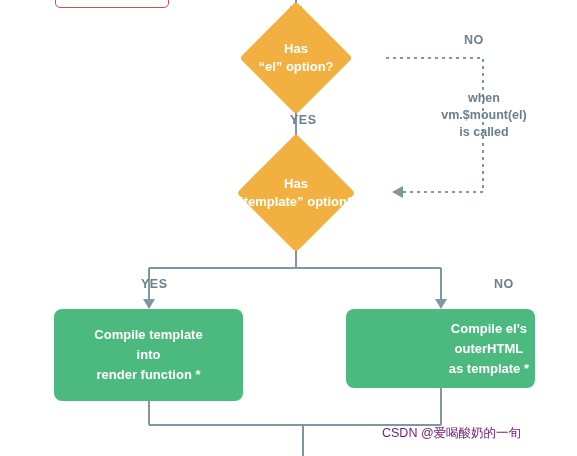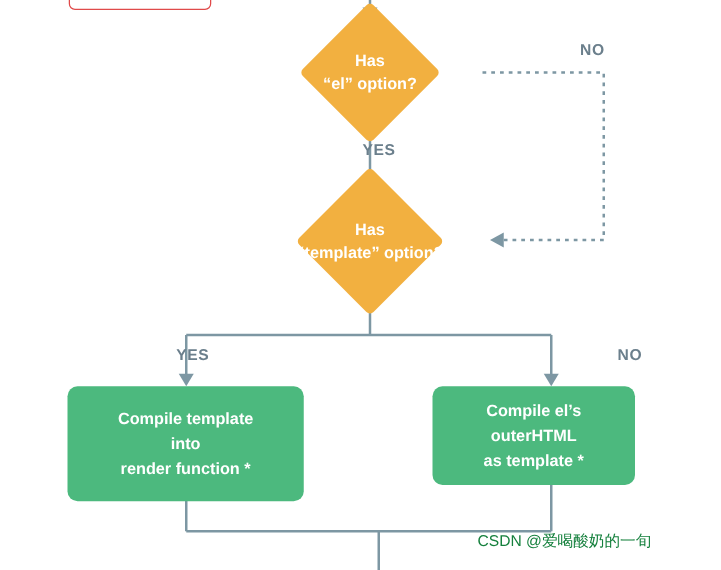--- a/index.html
+++ b/index.html
@@ -84,21 +84,21 @@
     position: absolute;
     color: #6b7f8c;
     font-weight: bold;
     font-size: 12.5px;
     line-height: 17px;
     text-align: center;
     white-space: pre-line;
   }
   .watermark {
     position: absolute;
-    color: #15803d;
+    color: #701a75;
     font-size: 12.5px;
     white-space: nowrap;
   }
   .top-box {
     position: absolute;
     border: 1.5px solid #e04a4a;
     border-radius: 5px;
     background: transparent;
   }
 </style>
@@ -147,27 +147,30 @@
     <span class="dlabel" style="white-space: pre-line;">Has
 “template” option?</span>
   </div>
 
   <div class="box" style="left:41px; top:309px; width:189px; height:92px;">
     <span class="blabel">Compile template
 into
 render function *</span>
   </div>
 
-  <div class="box" style="left:333px; top:309px; width:162px; height:79px;">
+  <div class="box" style="left:333px; top:309px; width:189px; height:79px;justify-content:flex-end;">
     <span class="blabel">Compile el’s
 outerHTML
 as template *</span>
   </div>
 
   <div class="edge-label" style="left:411px; top:33px;">NO</div>
   <div class="edge-label" style="left:237px; top:113px;">YES</div>
   <div class="edge-label" style="left:88px; top:277px;">YES</div>
   <div class="edge-label" style="left:441px; top:277px;">NO</div>
 
+  <div class="note" style="left:411px; top:90px; width:120px;">when
+vm.$mount(el)
+is called</div>
 
   <div class="watermark" style="left:369px; top:425px;">CSDN @爱喝酸奶的一旬</div>
 
 </div>
 
 </body></html>

